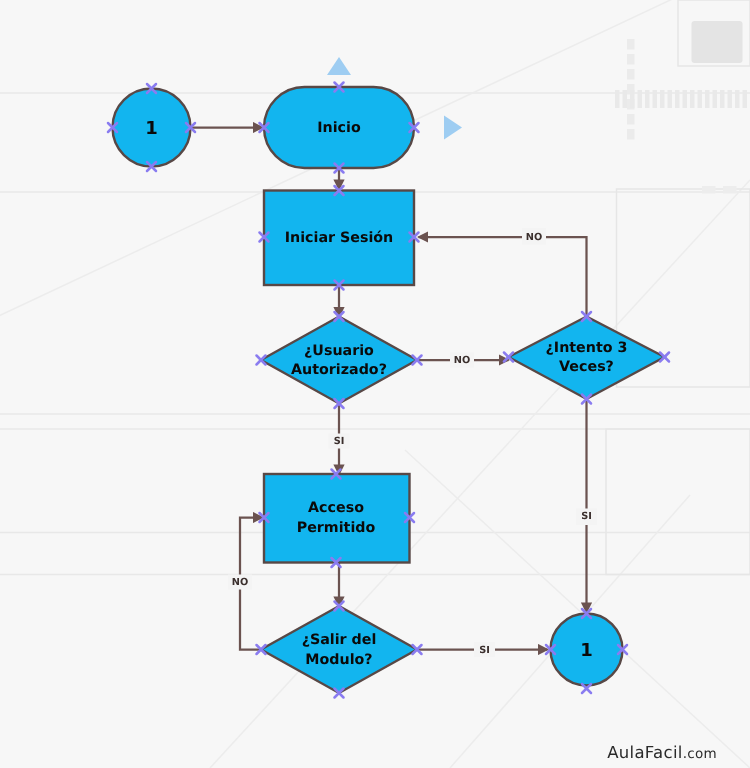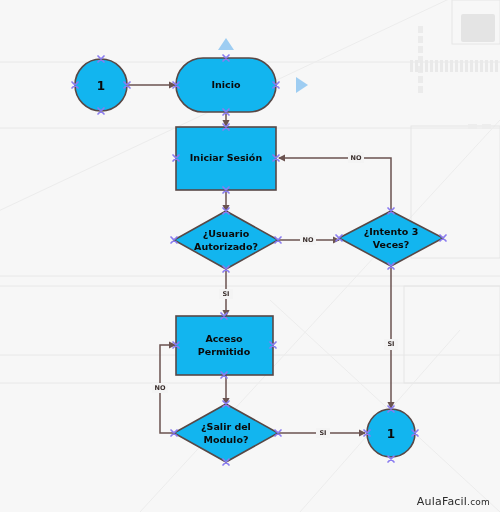--- a/index.html
+++ b/index.html
@@ -61,21 +61,21 @@
   }
   .handle {
     stroke: #8a7cf0;
     stroke-width: 1.7;
     stroke-linecap: round;
   }
   .tri-handle { fill: #9ecdf2; }
   .label-bg { fill: #f4f4f4; }
   .watermark {
     position: absolute;
-    right: 10px;
+    right: 22px;
     bottom: 4px;
     z-index: 3;
     font-family: "DejaVu Sans", sans-serif;
     font-size: 11px;
     color: #2b2b2b;
     letter-spacing: 0.2px;
   }
   .watermark .wm-suffix { font-size: 9px; }
 </style>
 </head>

